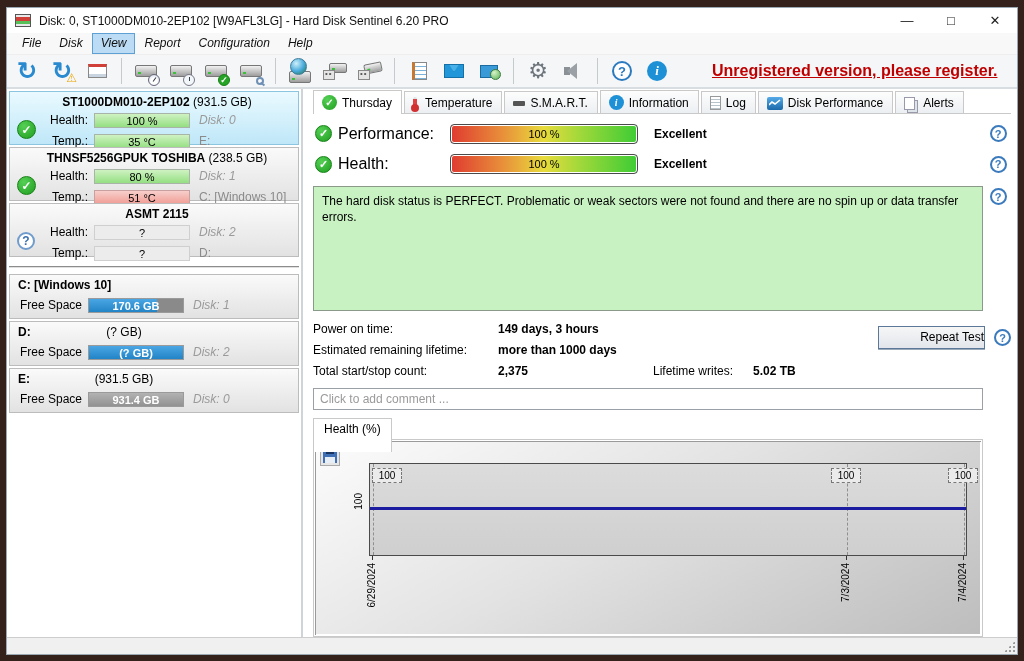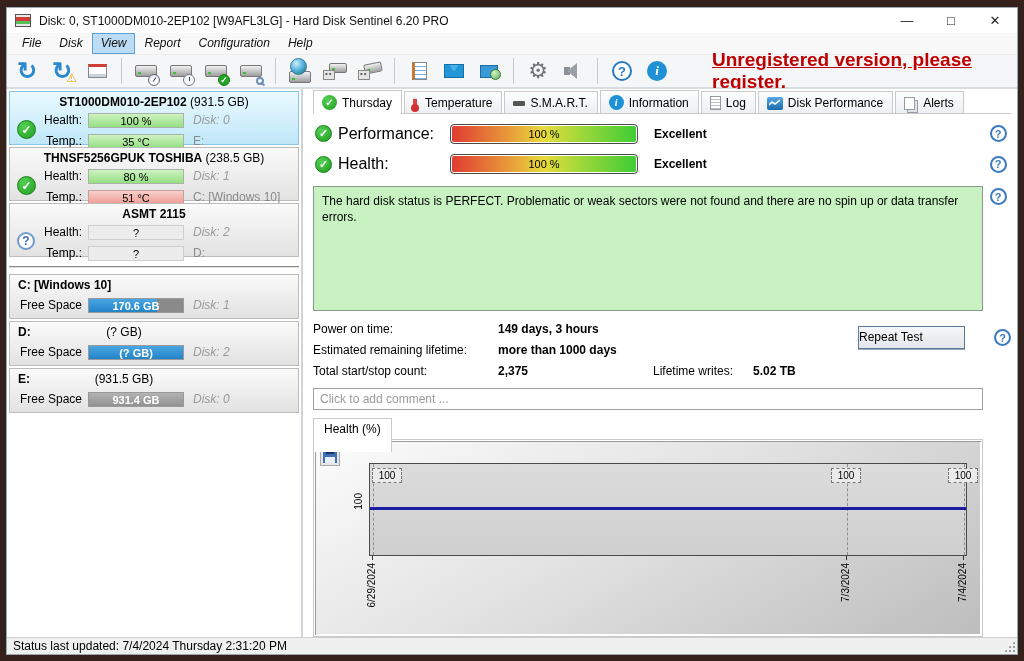--- a/index.html
+++ b/index.html
@@ -47,30 +47,30 @@
   .ic-mail { width:20px; height:14px; background:#2196d8; border:1px solid #1570a8; position:relative; overflow:hidden; }
   .ic-mail::after { content:""; position:absolute; left:-1px; top:-8px; width:20px; height:14px; background:#49b0e8; transform:rotate(0deg); clip-path:polygon(0 0,50% 100%,100% 0); border-bottom:1px solid #1570a8; }
   .ic-net { width:18px; height:13px; background:#3a9ad8; border:1px solid #1b6aa0; position:relative; }
   .ic-net::after { content:""; position:absolute; right:-4px; bottom:-3px; width:9px; height:9px; border-radius:50%; background:radial-gradient(circle at 35% 30%, #d8f4c8, #58b058); border:1px solid #3a7a3a; }
   .g-gear { color:#6d747b; font-size:22px; line-height:1; }
   .ic-sound { position:relative; width:20px; height:18px; }
   .ic-sound::before { content:""; position:absolute; left:1px; top:5px; width:6px; height:8px; background:#8b9096; }
   .ic-sound::after { content:""; position:absolute; left:4px; top:1px; border-top:8px solid transparent; border-bottom:8px solid transparent; border-right:10px solid #9aa0a6; }
   .help-round { width:20px; height:20px; border-radius:50%; border:2px solid #2a7ac0; color:#2a7ac0; font-weight:bold; font-size:13px; display:flex; align-items:center; justify-content:center; background:#fff; }
   .info-round { width:20px; height:20px; border-radius:50%; background:#1e90d6; color:#fff; font-weight:bold; font-style:italic; font-size:13px; display:flex; align-items:center; justify-content:center; font-family:"Liberation Serif",serif; }
-  .unreg { margin-left:34px; color:#c00000; font-weight:bold; text-decoration:underline; font-size:19px; }
+  .unreg { margin-left:34px; color:#c00000; font-weight:bold; text-decoration:underline; font-size:16px; }
 
   
   .main { flex:1 1 auto; display:flex; min-height:0; background:#fff; }
 
   
   .sidebar { width:296px; flex:0 0 auto; border-right:2px solid #cfd4d8; background:#fff; padding:2px 2px 0 2px; }
   .card { position:relative; border:1px solid #bcbcbc; margin-bottom:2px; background:linear-gradient(#fafafa,#e2e2e2); }
   .card.sel { background:linear-gradient(#eafaff,#bfe7f8); border-color:#8cc5e0; }
-  .d-card { height:54px; }
+  .d-card { height:54px;padding-left:6px; }
   .p-card { height:45px; }
   .card-title { text-align:center; padding-top:3px; font-size:12px; }
   .card-title b { font-size:12px; }
   .stat-icon { position:absolute; left:7px; top:28px; }
   .ok-badge { width:19px; height:19px; border-radius:50%; background:radial-gradient(circle at 35% 30%, #55d055, #1f9e1f); border:1px solid #148114; color:#fff; font-size:12px; font-weight:bold; display:flex; align-items:center; justify-content:center; }
   .q-badge { width:18px; height:18px; border-radius:50%; background:#fff; border:2px solid #6f9ccc; color:#3a6fb0; font-size:12px; font-weight:bold; display:flex; align-items:center; justify-content:center; }
   .bar-row { display:flex; align-items:center; height:20px; margin-top:1px; }
   .bar-label { width:78px; text-align:right; padding-right:6px; font-size:12px; }
   .mini-bar { width:96px; height:15px; border:1px solid #a8b4a8; text-align:center; font-size:11px; line-height:14px; color:#000; flex:0 0 auto; }
   .mb-green { background:linear-gradient(#cff2c2,#94df82); }
@@ -115,21 +115,21 @@
 
   .statusbox { margin-top:11px; }
   .statusbox .row-main { display:block; }
   .green-box { height:125px; background:#c9f2c2; border:1px solid #8a9a8a; padding:6px 8px; font-size:12px; color:#000000; line-height:1.35; }
   .green-box .bold-line { font-weight:bold; margin-top:18px; }
   .help-top { align-self:flex-start; margin-top:2px; }
 
   .info-sec { margin-top:11px; position:relative; }
   .info-grid { display:grid; grid-template-columns:185px 155px 100px auto; row-gap:6px; font-size:12px; line-height:15px; }
   .info-grid .val { font-weight:bold; }
-  .repeat-btn { position:absolute; right:48px; top:4px; width:107px; height:23px; background:linear-gradient(#f6f6f6,#e2e6ec); border:1px solid #5c7899; box-shadow:0 1px 0 #9ab; font-size:12px; text-align:left; line-height:21px; }
+  .repeat-btn { position:absolute; right:28px; top:4px; width:107px; height:23px; background:linear-gradient(#f6f6f6,#e2e6ec); border:1px solid #5c7899; box-shadow:0 1px 0 #9ab; font-size:12px; text-align:right; line-height:21px; }
   .repeat-help { position:absolute; right:2px; top:7px; }
 
   .comment-row { margin-top:9px; }
   .comment-input { width:100%; height:22px; border:1px solid #9aa0a6; font-size:12px; padding:0 6px; color:#555; font-family:"Liberation Sans",sans-serif; }
   .comment-input::placeholder { color:#9a9a9a; }
 
   .chart-sec { margin-top:8px; margin-right:30px; }
   .chart-tabrow { height:22px; position:relative; }
   .chart-tab { display:inline-block; border:1px solid #c9c9c9; border-bottom:none; background:#fff; padding:3px 10px 16px 10px; font-size:12px; position:relative; z-index:2; }
   .chart-panel { border:1px solid #c9c9c9; margin-top:-1px; background:#fff; padding:1px; }
@@ -467,17 +467,16 @@
             <span class="xdate" style="left:531px">7/3/2024</span>
             <span class="xdate" style="left:648px">7/4/2024</span>
           </div>
         </div>
       </div>
 
     </div>
   </div>
 
   <div class="statusbar">
-    <span>Status last updated: 7/4/2024 Thursday 2:31:20 PM</span>
     <span class="grip"></span>
   </div>
 
 </div>
 
 </body></html>

